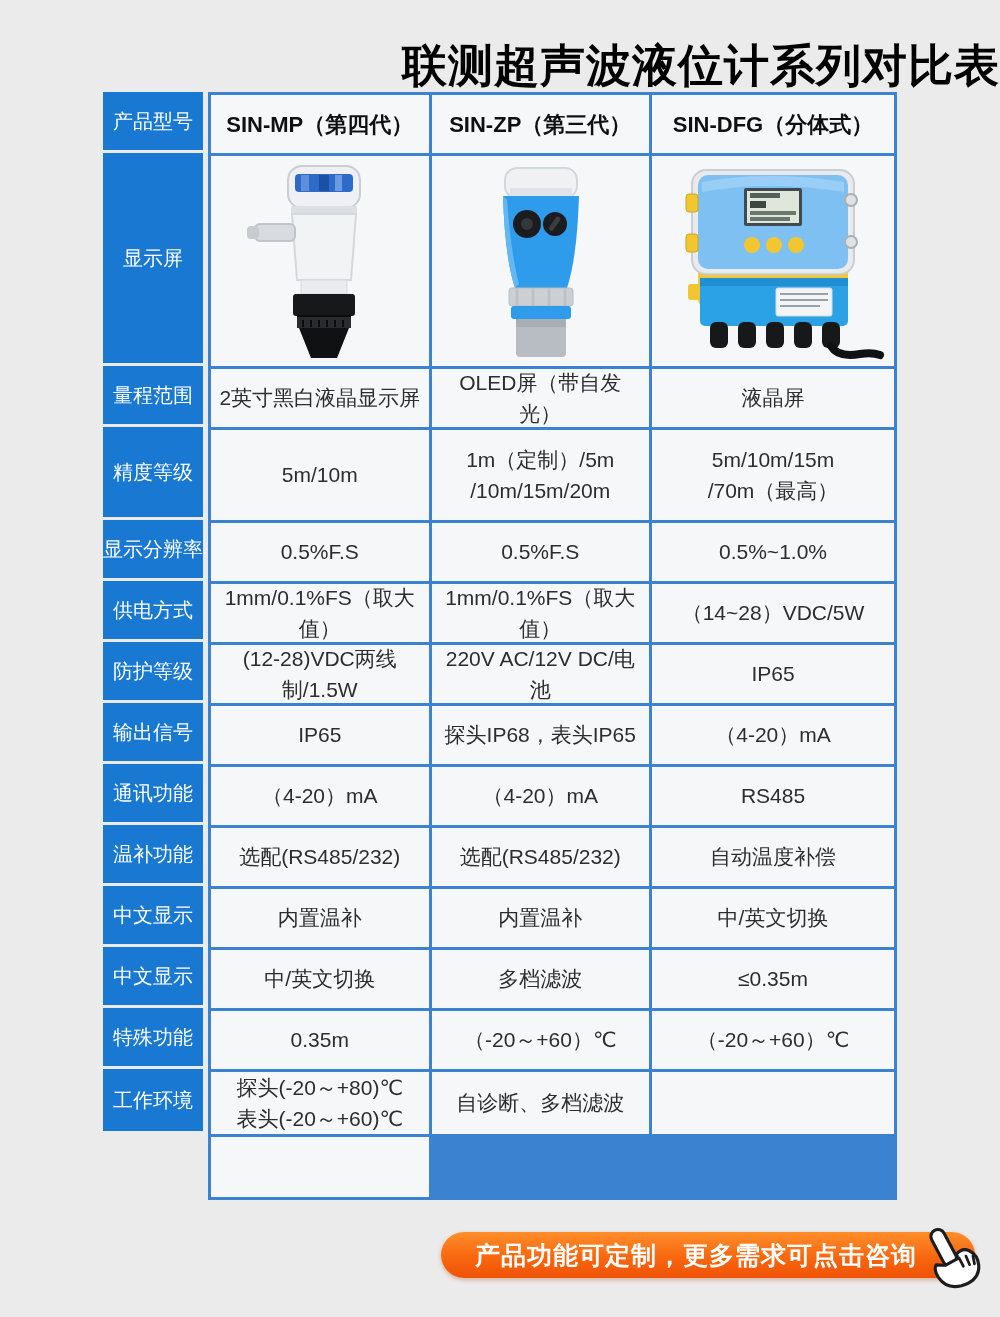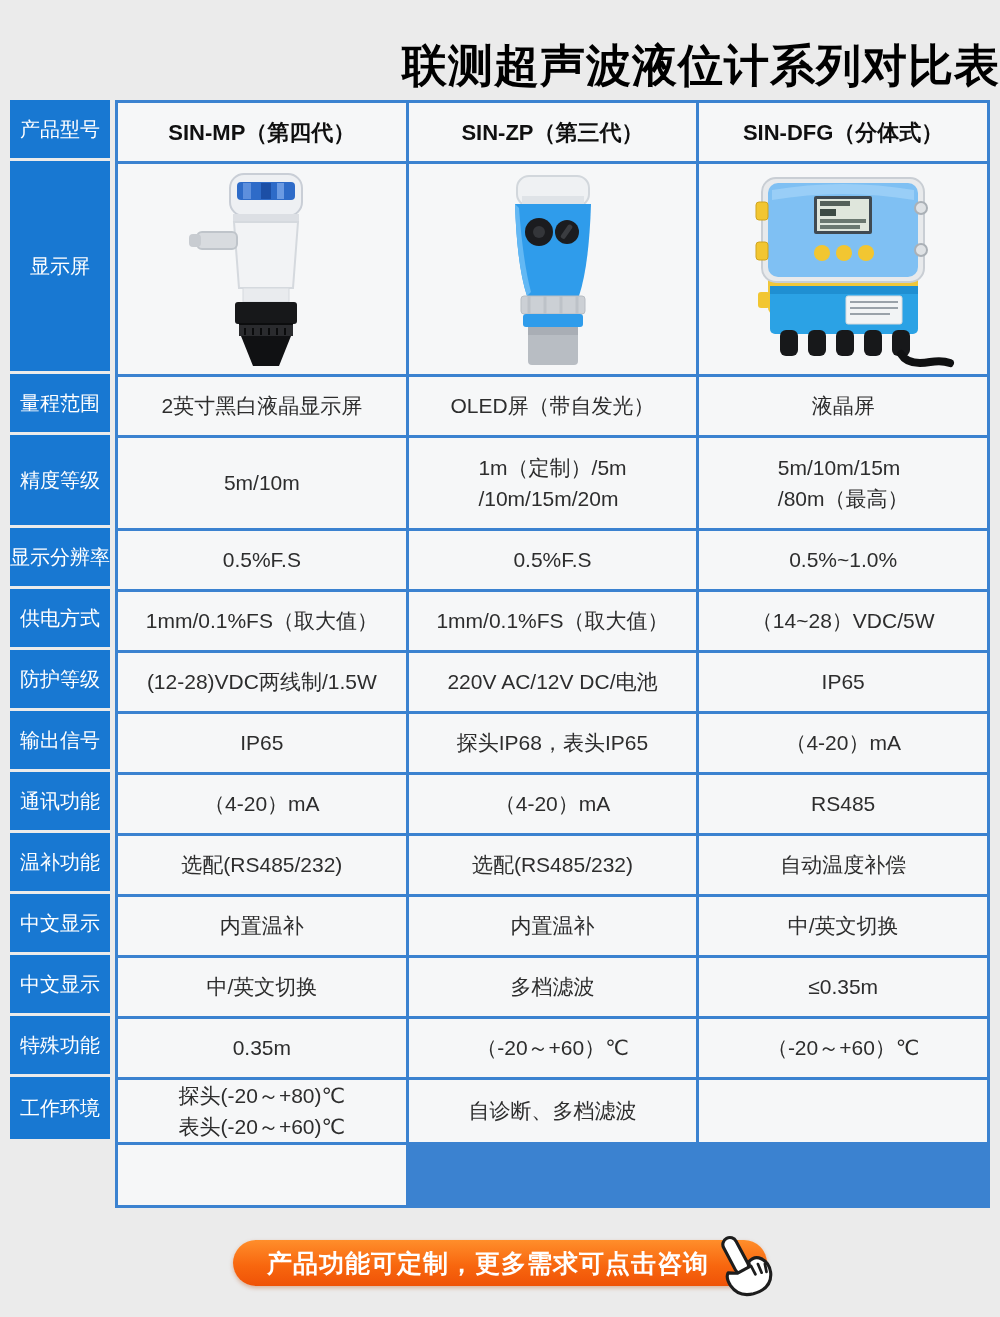--- a/index.html
+++ b/index.html
@@ -16,22 +16,22 @@
     text-align:right;
     font-size:45px;
     font-weight:900;
     color:#000;
     letter-spacing:1px;
     padding-top:36px;
     height:92px;
   }
 
   .comparison-table {
-    width:980px;
-    margin:8px auto;
+    width:794px;
+    margin:0 auto;
     display:flex;
     --rows:58px 210px 58px 90px 58px 58px 58px 58px 58px 58px 58px 58px 58px 62px 60px;
   }
   .label-col {
     width:100px;
     display:grid;
     grid-template-rows:var(--rows);
     row-gap:3px;
     margin-right:5px;
     flex:none;
@@ -53,35 +53,36 @@
     grid-template-rows:var(--rows);
     gap:3px;
     background:#3b82d0;
     border:3px solid #3b82d0;
   }
   .cell {
     background:#f6f7f8;
     display:flex;
     align-items:center;
     justify-content:center;
+    text-align:center;
     font-size:21px;
     color:#2d2d2d;
     line-height:1.5;
     white-space:pre-line;
     padding:2px 8px;
   }
   .cell.model { font-weight:bold; font-size:22px; color:#101010; }
   .cell.photo { padding:6px; }
   .cell.photo svg { display:block; }
 
   .banner-row {
     width:950px;
     margin:32px auto 0;
     display:flex;
-    justify-content:center;
+    justify-content:flex-end;
   }
   .banner {
     position:relative;
     height:46px;
     line-height:46px;
     padding:0 58px 0 34px;
     border-radius:24px;
     background:linear-gradient(180deg,#ff8e2b 0%,#f8670f 55%,#ef5206 100%);
     box-shadow:0 2px 4px rgba(180,70,0,.35);
     color:#fff;
@@ -200,21 +201,21 @@
       </div>
 
       <div class="cell">2英寸黑白液晶显示屏</div>
       <div class="cell">OLED屏（带自发光）</div>
       <div class="cell">液晶屏</div>
 
       <div class="cell">5m/10m</div>
       <div class="cell">1m（定制）/5m
 /10m/15m/20m</div>
       <div class="cell">5m/10m/15m
-/80m（最高）</div>
+/70m（最高）</div>
 
       <div class="cell">0.5%F.S</div>
       <div class="cell">0.5%F.S</div>
       <div class="cell">0.5%~1.0%</div>
 
       <div class="cell">1mm/0.1%FS（取大值）</div>
       <div class="cell">1mm/0.1%FS（取大值）</div>
 
       <div class="cell">（14~28）VDC/5W</div>
       <div class="cell">(12-28)VDC两线制/1.5W</div>

